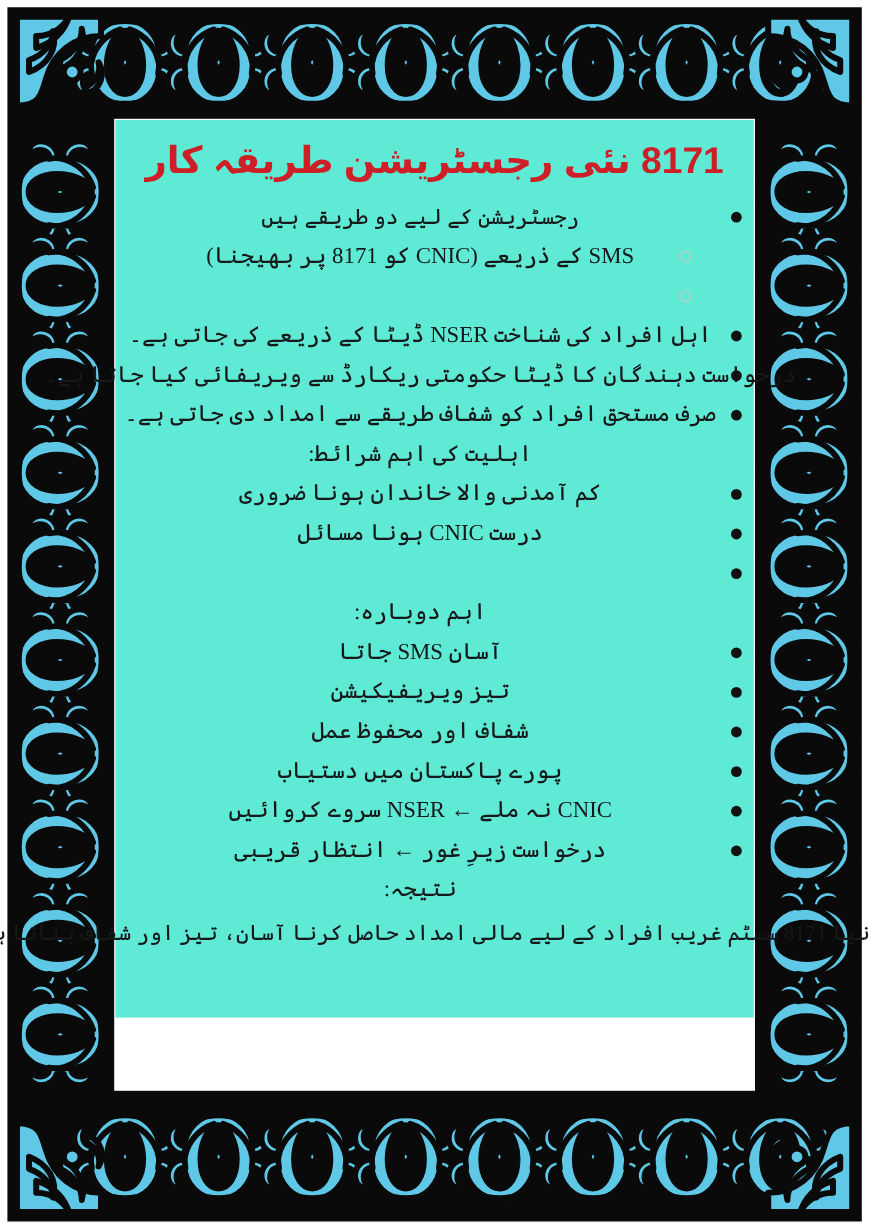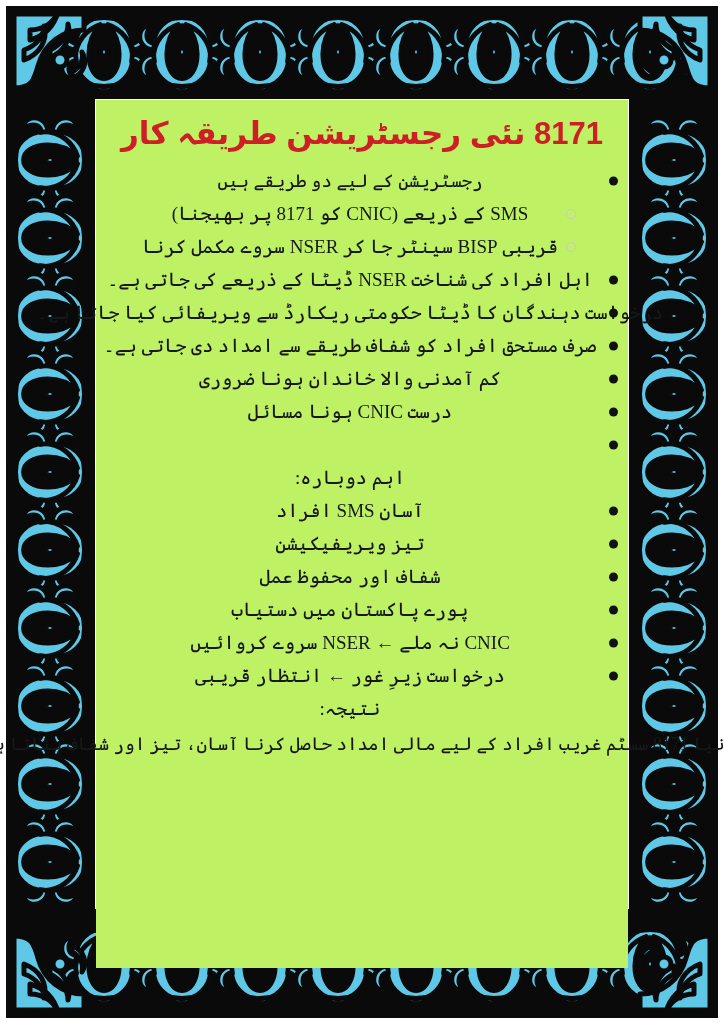--- a/index.html
+++ b/index.html
@@ -36,22 +36,22 @@
     height: 1024px;
     display: block;
   }
 
   
   .content {
     position: absolute;
     left: 96px;
     top: 100px;
     width: 532px;
-    height: 868px;
-    background: #bef264;
+    height: 748px;
+    background: #5eead4;
     box-sizing: border-box;
     padding: 0;
     z-index: 5;
   }
 
   .title {
     margin: 0;
     padding: 16px 10px 4px 10px;
     text-align: center;
     color: #cf1f26;
@@ -280,38 +280,41 @@
         <span class="txt">رجسٹریشن کے لیے دو طریقے ہیں</span>
       </div>
 
       <div class="row sub">
         <span class="bullet"></span>
         <span class="txt">SMS کے ذریعے (CNIC کو 8171 پر بھیجنا)</span>
       </div>
 
       <div class="row sub">
         <span class="bullet"></span>
-        <span class="txt">قریبی BISP سینٹر جا کر NSER سروے مکمل کرنا</span>
       </div>
 
       <div class="row">
         <span class="bullet"></span>
         <span class="txt">اہل افراد کی شناخت NSER ڈیٹا کے ذریعے کی جاتی ہے۔</span>
       </div>
 
       <div class="row">
         <span class="bullet"></span>
         <span class="txt">درخواست دہندگان کا ڈیٹا حکومتی ریکارڈ سے ویریفائی کیا جاتا ہے۔</span>
       </div>
 
       <div class="row">
         <span class="bullet"></span>
         <span class="txt">صرف مستحق افراد کو شفاف طریقے سے امداد دی جاتی ہے۔</span>
       </div>
 
+      <div class="row heading nobullet">
+
+        <span class="txt">اہلیت کی اہم شرائط:</span>
+      </div>
 
       <div class="row">
         <span class="bullet"></span>
         <span class="txt">کم آمدنی والا خاندان ہونا ضروری</span>
       </div>
 
       <div class="row">
         <span class="bullet"></span>
         <span class="txt">درست CNIC ہونا مسائل</span>
       </div>
@@ -320,21 +323,21 @@
         <span class="bullet"></span>
       </div>
 
       <div class="row heading nobullet">
 
         <span class="txt">اہم دوبارہ:</span>
       </div>
 
       <div class="row">
         <span class="bullet"></span>
-        <span class="txt">آسان SMS افراد</span>
+        <span class="txt">آسان SMS جاتا</span>
       </div>
 
       <div class="row">
         <span class="bullet"></span>
         <span class="txt">تیز ویریفیکیشن</span>
       </div>
 
       <div class="row">
         <span class="bullet"></span>
         <span class="txt">شفاف اور محفوظ عمل</span>

